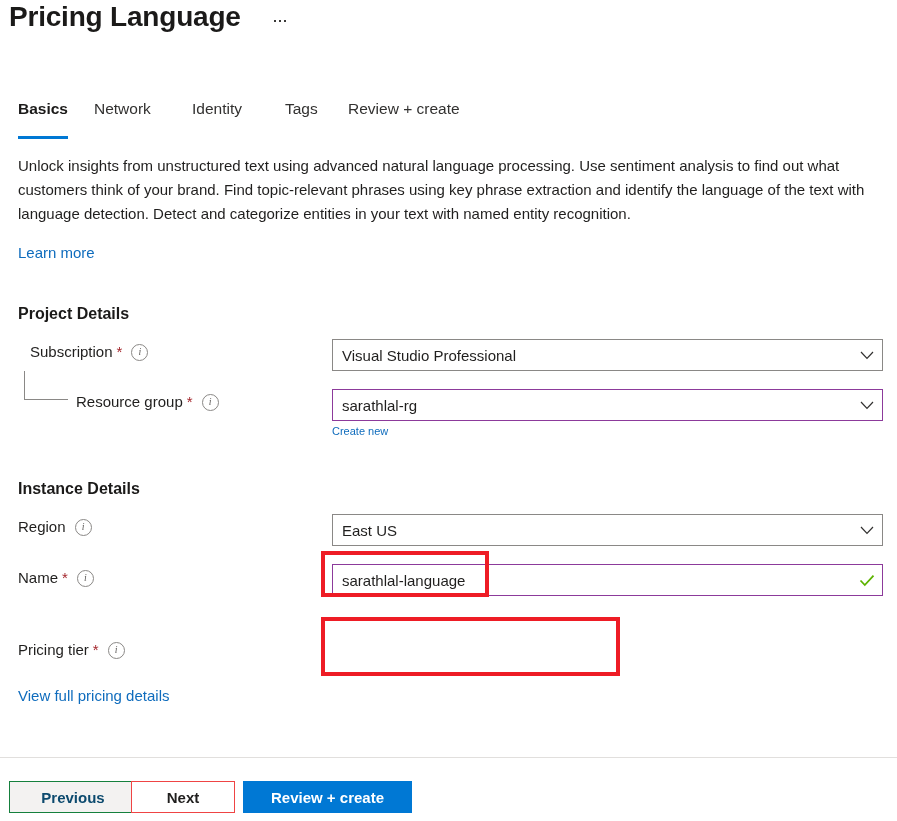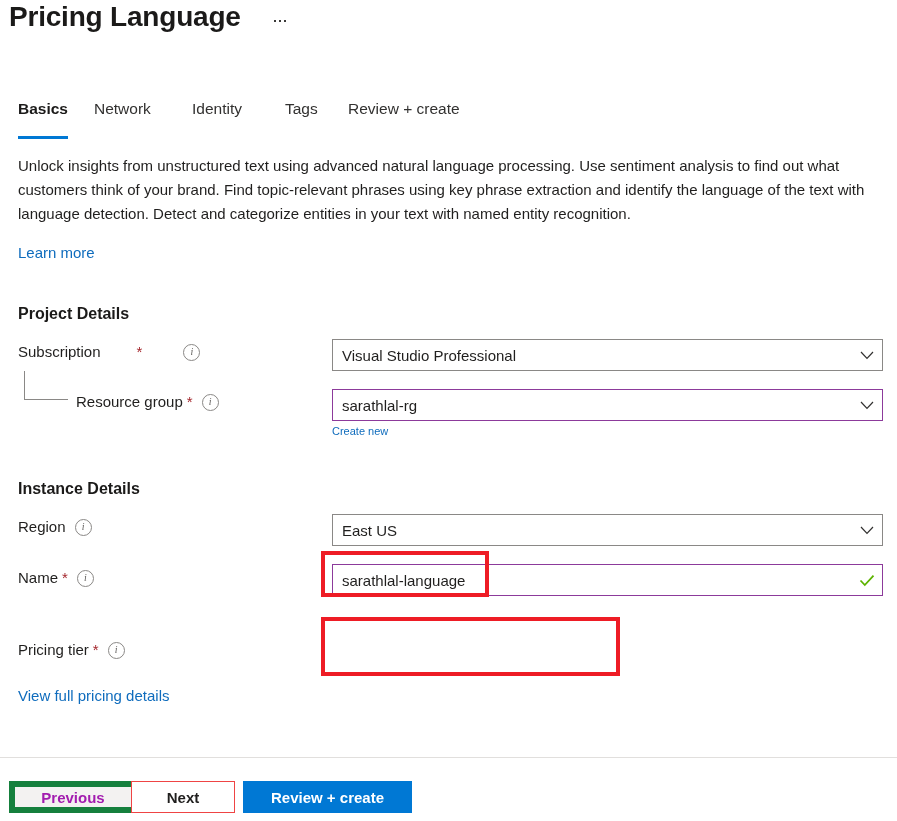--- a/index.html
+++ b/index.html
@@ -246,22 +246,22 @@
     font-family: "Liberation Sans", sans-serif;
     display: flex;
     align-items: center;
     justify-content: center;
     cursor: pointer;
     padding: 0 12px;
   }
   .btn-prev {
     left: 9px; width: 128px;
     background: #f3f2f1;
-    border: 6px solid #15803d;
-    color: #a21caf;
+    border: 1px solid #15803d;
+    color: #0c4a6e;
     cursor: default;
   }
   .btn-next {
     left: 131px; width: 104px;
     background: #ffffff;
     border: 1px solid #ef4444;
     color: #201f1e;
   }
   .btn-review {
     left: 243px; width: 169px;
@@ -302,21 +302,21 @@
 </div>
 
 <div class="content">
 
   <div class="desc">Unlock insights from unstructured text using advanced natural language processing. Use sentiment analysis to find out what customers think of your brand. Find topic-relevant phrases using key phrase extraction and identify the language of the text with language detection. Detect and categorize entities in your text with named entity recognition.</div>
 
   <a class="learn-more">Learn more</a>
 
   <div class="section-head" id="sec-project">Project Details</div>
 
-  <div class="label" style="left:18px; top:198px;gap:32px;">
+  <div class="label" style="left:30px; top:198px;">
     <span>Subscription</span>
     <span class="req">*</span>
     <span class="info-icon">
         <span>i</span>
       </span>
   </div>
   <div class="control" style="top:194px;justify-content:center;">
     <div class="value">Visual Studio Professional</div>
     <div class="chevron">
       <svg width="14" height="9" viewBox="0 0 14 9">

